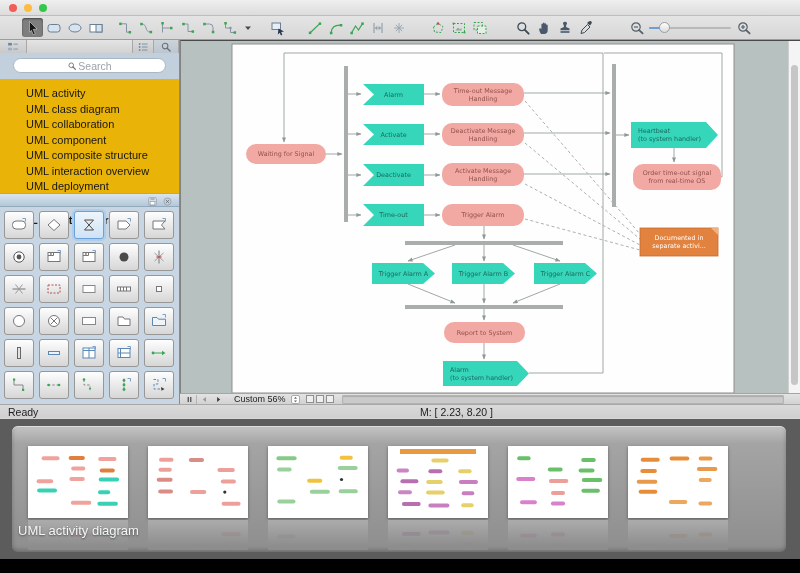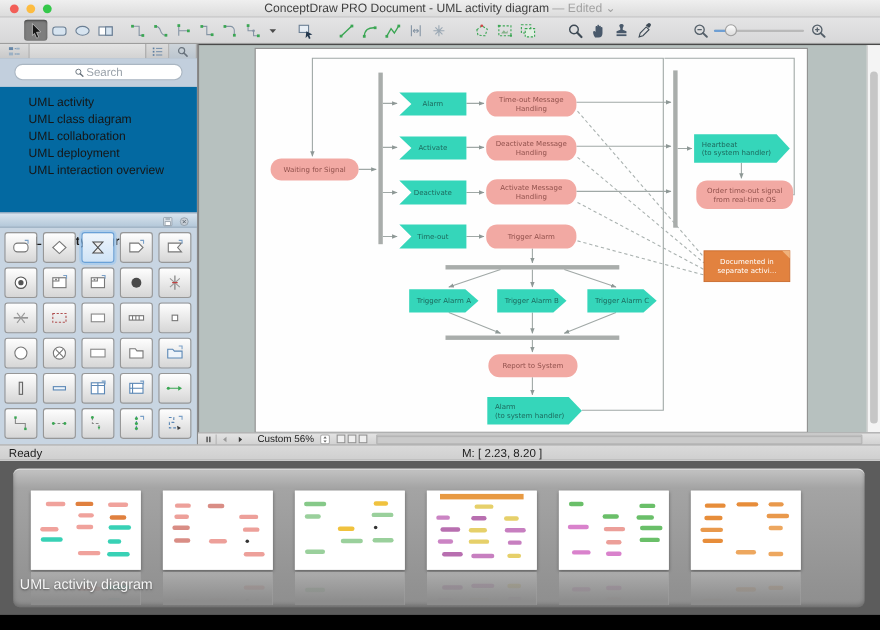--- a/index.html
+++ b/index.html
@@ -21,21 +21,21 @@
   .zoom-slider .knob{position:absolute;left:10px;top:2px;width:11px;height:11px;border-radius:50%;background:linear-gradient(#fdfdfd,#dcdcdc);border:1px solid #9e9e9e;box-sizing:border-box;}
   
   #sidebar{position:absolute;left:0;top:40px;width:180px;height:364px;background:#c8d5e2;border-right:1px solid #8a8a8a;box-sizing:border-box;}
   #side-tabs{position:absolute;left:0;top:0;width:100%;height:13px;background:linear-gradient(#dcdcdc,#c9c9c9);border-bottom:1px solid #9aa5ae;display:flex;}
   .side-tab{height:13px;display:flex;align-items:center;justify-content:center;border-right:1px solid #a8a8a8;box-sizing:border-box;}
   .side-tab .icn{width:12px;height:12px;}
   #search-row{position:absolute;left:0;top:13px;width:100%;height:26px;background:#c2cfdd;}
   #searchbox{position:absolute;left:13px;top:5px;width:153px;height:15px;background:#fff;border:1px solid #aab6c2;border-radius:8px;display:flex;align-items:center;justify-content:center;gap:1px;box-sizing:border-box;}
   #searchbox span{font-size:10.5px;color:#9aa2aa;}
   #searchbox .icn{width:10px;height:10px;}
-  #solution-list{position:absolute;left:0;top:39px;width:100%;height:114px;background:#0369a1;overflow:hidden;padding-top:7px;box-sizing:border-box;}
+  #solution-list{position:absolute;left:0;top:39px;width:100%;height:114px;background:#eab308;overflow:hidden;padding-top:7px;box-sizing:border-box;}
   .sol-item{height:15.5px;line-height:15.5px;padding-left:26px;font-size:11px;color:#161616;}
   #section-header{position:absolute;left:0;top:153px;width:100%;height:14px;background:linear-gradient(#d9e4ee,#b4c8d9);border-top:1px solid #93a9bc;border-bottom:1px solid #93a9bc;box-sizing:border-box;}
   #section-header .hd{position:absolute;left:14px;top:0;line-height:13px;font-size:11px;font-weight:bold;color:#1c1c1c;margin-top:20px;}
   #section-header .icn{position:absolute;top:1px;width:11px;height:11px;}
   
   #palette{position:absolute;left:0;top:167px;width:100%;height:197px;}
   .pal-cell{position:absolute;width:30px;height:28px;background:linear-gradient(#fefefe,#d6d6d6);border:1px solid #979797;border-radius:3px;box-sizing:border-box;display:flex;align-items:center;justify-content:center;}
   .pal-cell.sel{border:1px solid #69a1d8;background:linear-gradient(#eef5fc,#cfe3f6);box-shadow:0 0 0 2px #aecdea;}
   .pal-cell .icn{width:18px;height:18px;}
   
@@ -70,24 +70,20 @@
 </style>
 </head>
 <body>
 
 <div id="window">
 
   <div id="titlebar">
     <span class="tl" id="tl-close" style="left: 9px; background: rgb(242, 94, 87);"></span>
     <span class="tl" id="tl-min" style="left: 24px; background: rgb(253, 188, 64);"></span>
     <span class="tl" id="tl-max" style="left: 39px; background: rgb(52, 200, 74);"></span>
-    <div id="title-text">
-      <span>ConceptDraw PRO Document - UML activity diagram</span>
-      <span class="edited"> <span>— Edited</span> <span>⌄</span></span>
-    </div>
   </div>
 
   <div id="toolbar">
       <div class="tb-group" style="margin-left: 0px;">
         <div class="tb-btn sel">
           <span>
             <svg class="icn" viewBox="0 0 16 16">
               <path d="M4.5 1.5 L12 9 L8.2 9.4 L10.2 13.8 L8.3 14.7 L6.4 10.3 L4.5 12.2 Z" fill="#161616" stroke="#eee" stroke-width="0.5"></path>
             </svg>
           </span>
@@ -358,22 +354,24 @@
               <path d="M9.6 9.6 L13.4 13.4" stroke="#68727c" stroke-width="1.9" stroke-linecap="round"></path>
             </svg>
           </span>
         <span>Search</span>
       </div>
     </div>
     <div id="solution-list">
         <div class="sol-item">UML activity</div>
         <div class="sol-item">UML class diagram</div>
         <div class="sol-item">UML collaboration</div>
+        <div class="sol-item">UML component</div>
+        <div class="sol-item">UML composite structure</div>
+        <div class="sol-item">UML interaction overview</div>
         <div class="sol-item">UML deployment</div>
-        <div class="sol-item">UML interaction overview</div>
       </div>
     <div id="section-header">
       <span class="hd">UML activity diagrams</span>
       <span class="icn" style="left:147px">
           <svg class="icn" viewBox="0 0 16 16">
             <rect x="2.5" y="2.5" width="11" height="11" rx="1" fill="#dfe5ea" stroke="#8a97a3"></rect>
             <rect x="5" y="2.5" width="6" height="3.5" fill="#aab6c0"></rect>
             <rect x="4.5" y="8" width="7" height="5" fill="#fff" stroke="#8a97a3"></rect>
           </svg>
         </span>

